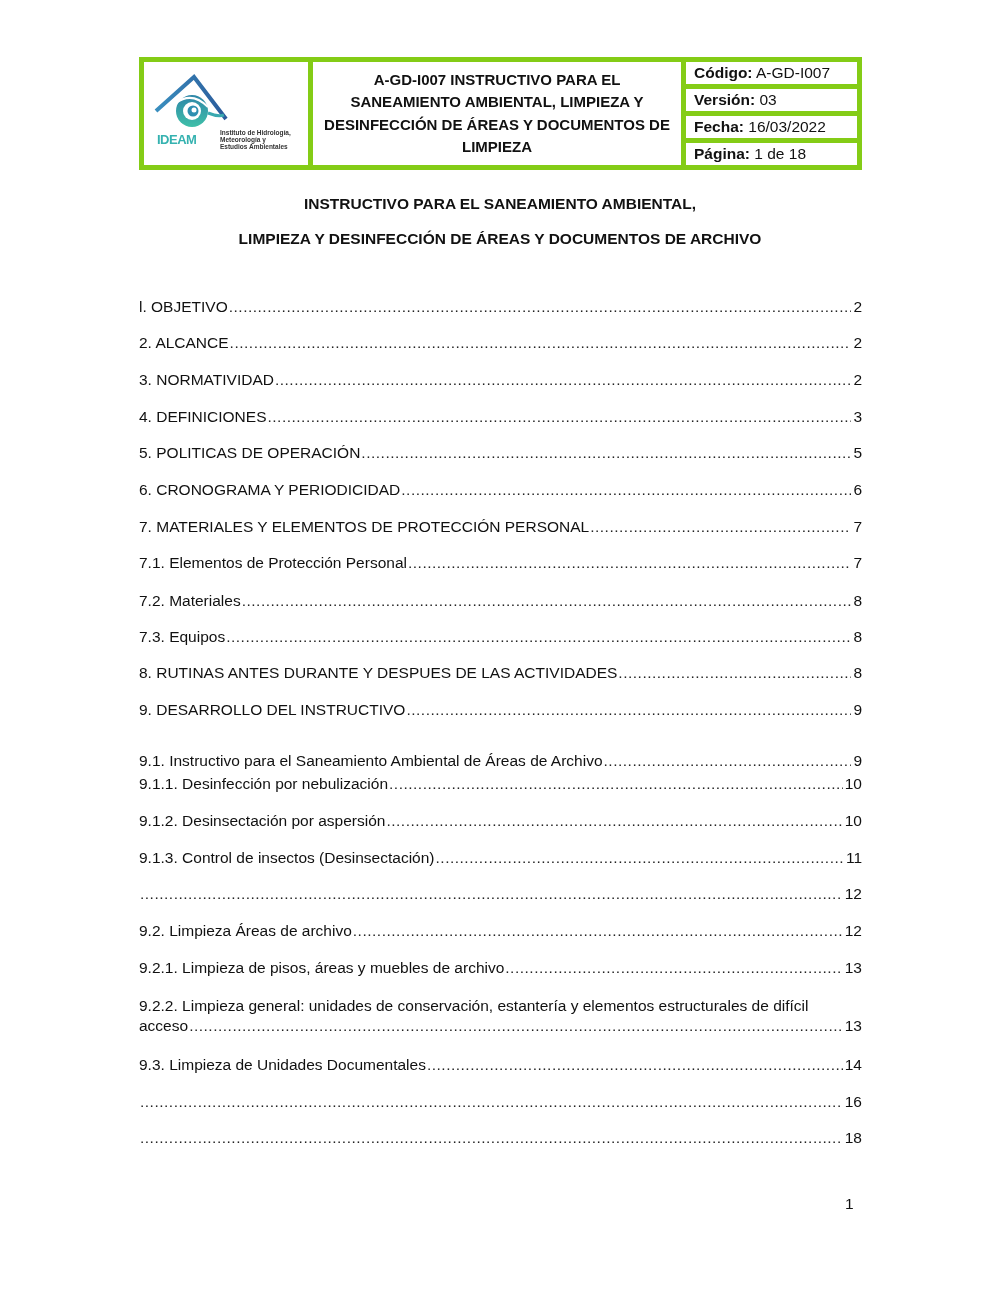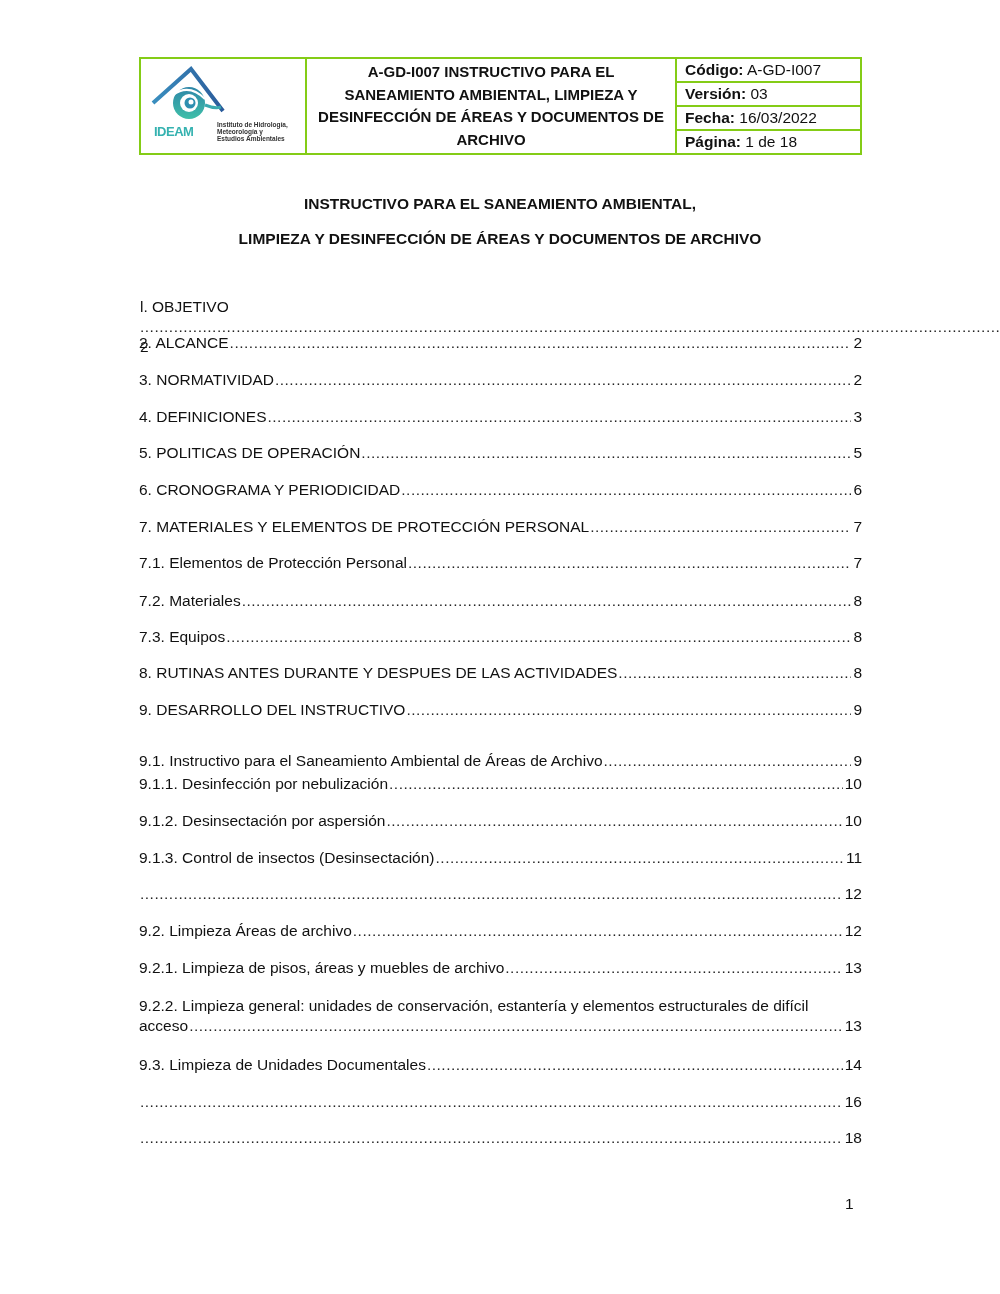--- a/index.html
+++ b/index.html
@@ -1,19 +1,19 @@
 <!DOCTYPE html>
 <html><head>
 <meta charset="utf-8">
 <style>
   html, body { margin:0; padding:0; background:#ffffff; }
   body { width:1000px; height:1294px; position:relative; font-family:"Liberation Sans", sans-serif; color:#111; overflow:hidden; }
 
   .header-table { position:absolute; left:139px; top:57px; width:723px; height:92px; border:1px solid #333; border-collapse:collapse; }
-  .header-table td { border:2px solid #84cc16; padding:0; vertical-align:middle; }
+  .header-table td { border:5px solid #84cc16; padding:0; vertical-align:middle; }
   .logo-cell { width:164px; }
   .title-cell { width:368px; text-align:center; font-weight:bold; font-size:15px; line-height:22.5px; padding:0 4px; }
   .meta-cell { font-size:15.5px; padding-left:8px !important; height:22px; }
   .meta-cell b { font-weight:bold; }
 
   .logo { position:relative; width:164px; height:90px; }
   .logo svg { position:absolute; left:8px; top:4px; }
   .logo .ideam { position:absolute; left:13px; top:63px; font-weight:bold; font-size:13px; color:#35b2b0; letter-spacing:-0.5px; }
   .logo .inst { position:absolute; left:76px; top:60px; font-size:6.5px; line-height:7px; color:#333; font-weight:bold; }
 
@@ -63,41 +63,41 @@
           <div>Instituto de Hidrología,</div>
           <div>Meteorología y</div>
           <div>Estudios Ambientales</div>
         </div>
       </div>
     </td>
     <td class="title-cell" rowspan="4">
       <div>A-GD-I007 INSTRUCTIVO PARA EL</div>
       <div>SANEAMIENTO AMBIENTAL, LIMPIEZA Y</div>
       <div>DESINFECCIÓN DE ÁREAS Y DOCUMENTOS DE</div>
-      <div>ARCHIVO</div>
+      <div>LIMPIEZA</div>
     </td>
     <td class="meta-cell"><b>Código:</b> <span>A-GD-I007</span></td>
   </tr>
   <tr>
     <td class="meta-cell"><b>Versión:</b> <span>03</span></td>
   </tr>
   <tr>
     <td class="meta-cell"><b>Fecha:</b> <span>16/03/2022</span></td>
   </tr>
   <tr>
     <td class="meta-cell"><b>Página:</b> <span>1 de 18</span></td>
   </tr>
 </tbody>
   </table>
 
 <div class="doc-title t1">INSTRUCTIVO PARA EL SANEAMIENTO AMBIENTAL,</div>
 <div class="doc-title t2">LIMPIEZA Y DESINFECCIÓN DE ÁREAS Y DOCUMENTOS DE ARCHIVO</div>
 
 <div class="toc" id="toc">
-    <div class="toc-entry" style="top: 297px; flex-direction: column;">
+    <div class="toc-entry" style="top: 297px;">
       <span class="lbl">l. OBJETIVO</span>
       <span class="dots"></span>
       <span class="pg">2</span>
     </div>
     <div class="toc-entry" style="top: 333px;">
       <span class="lbl">2. ALCANCE</span>
       <span class="dots"></span>
       <span class="pg">2</span>
     </div>
     <div class="toc-entry" style="top: 370px;">

